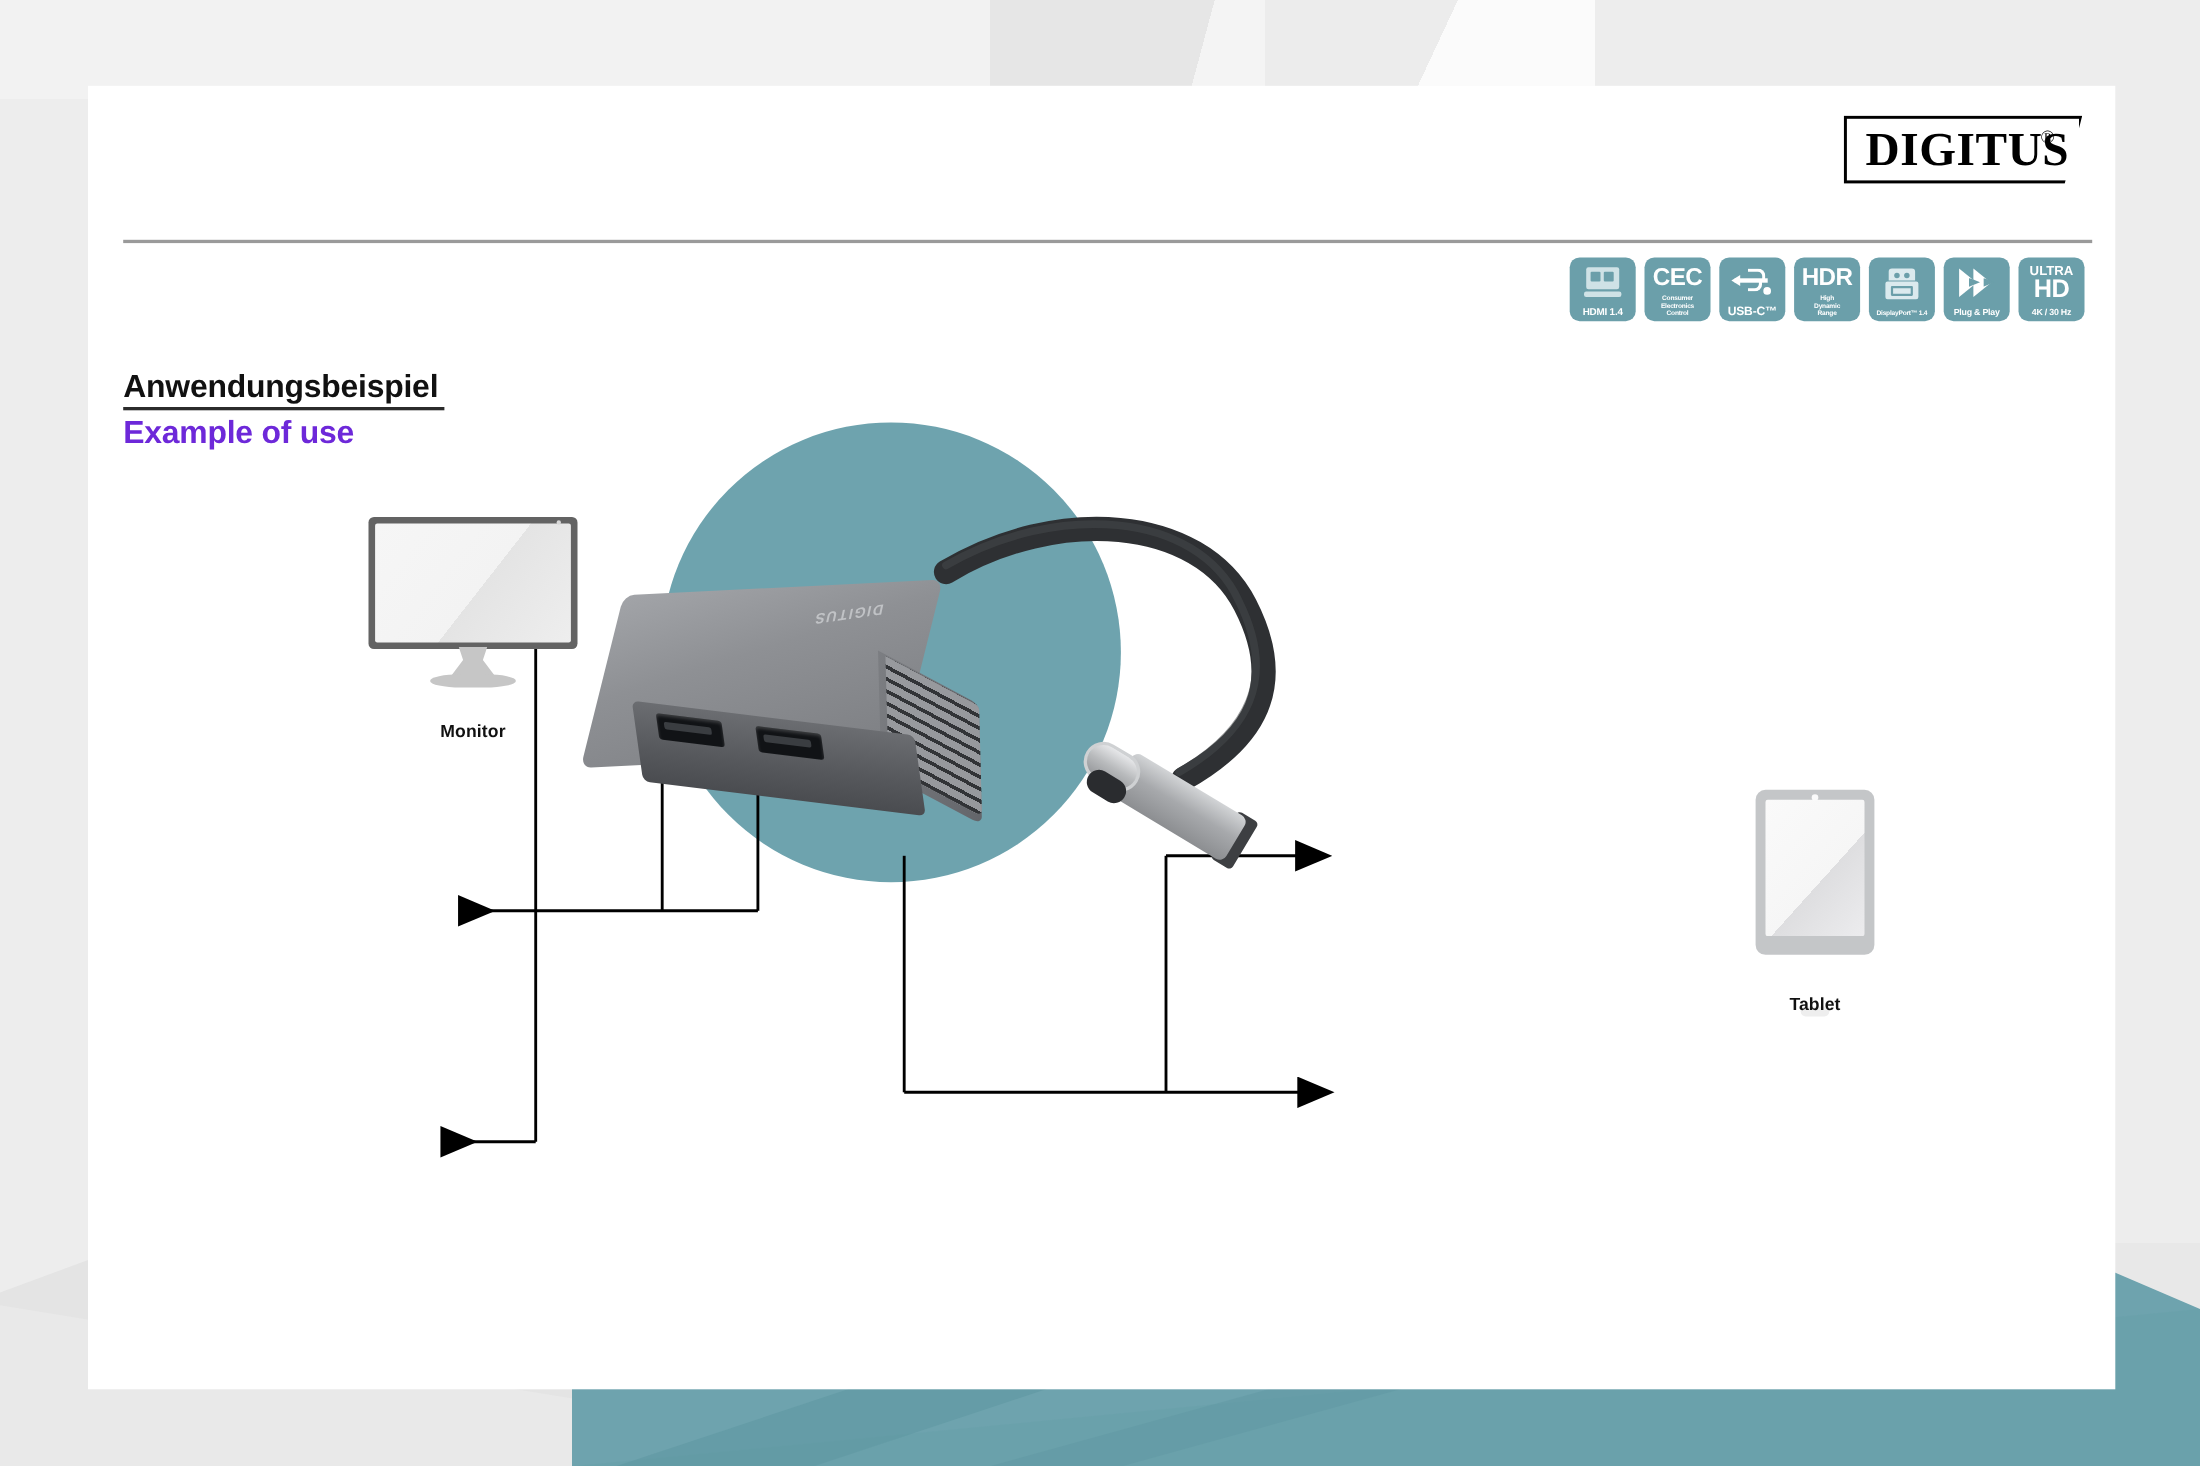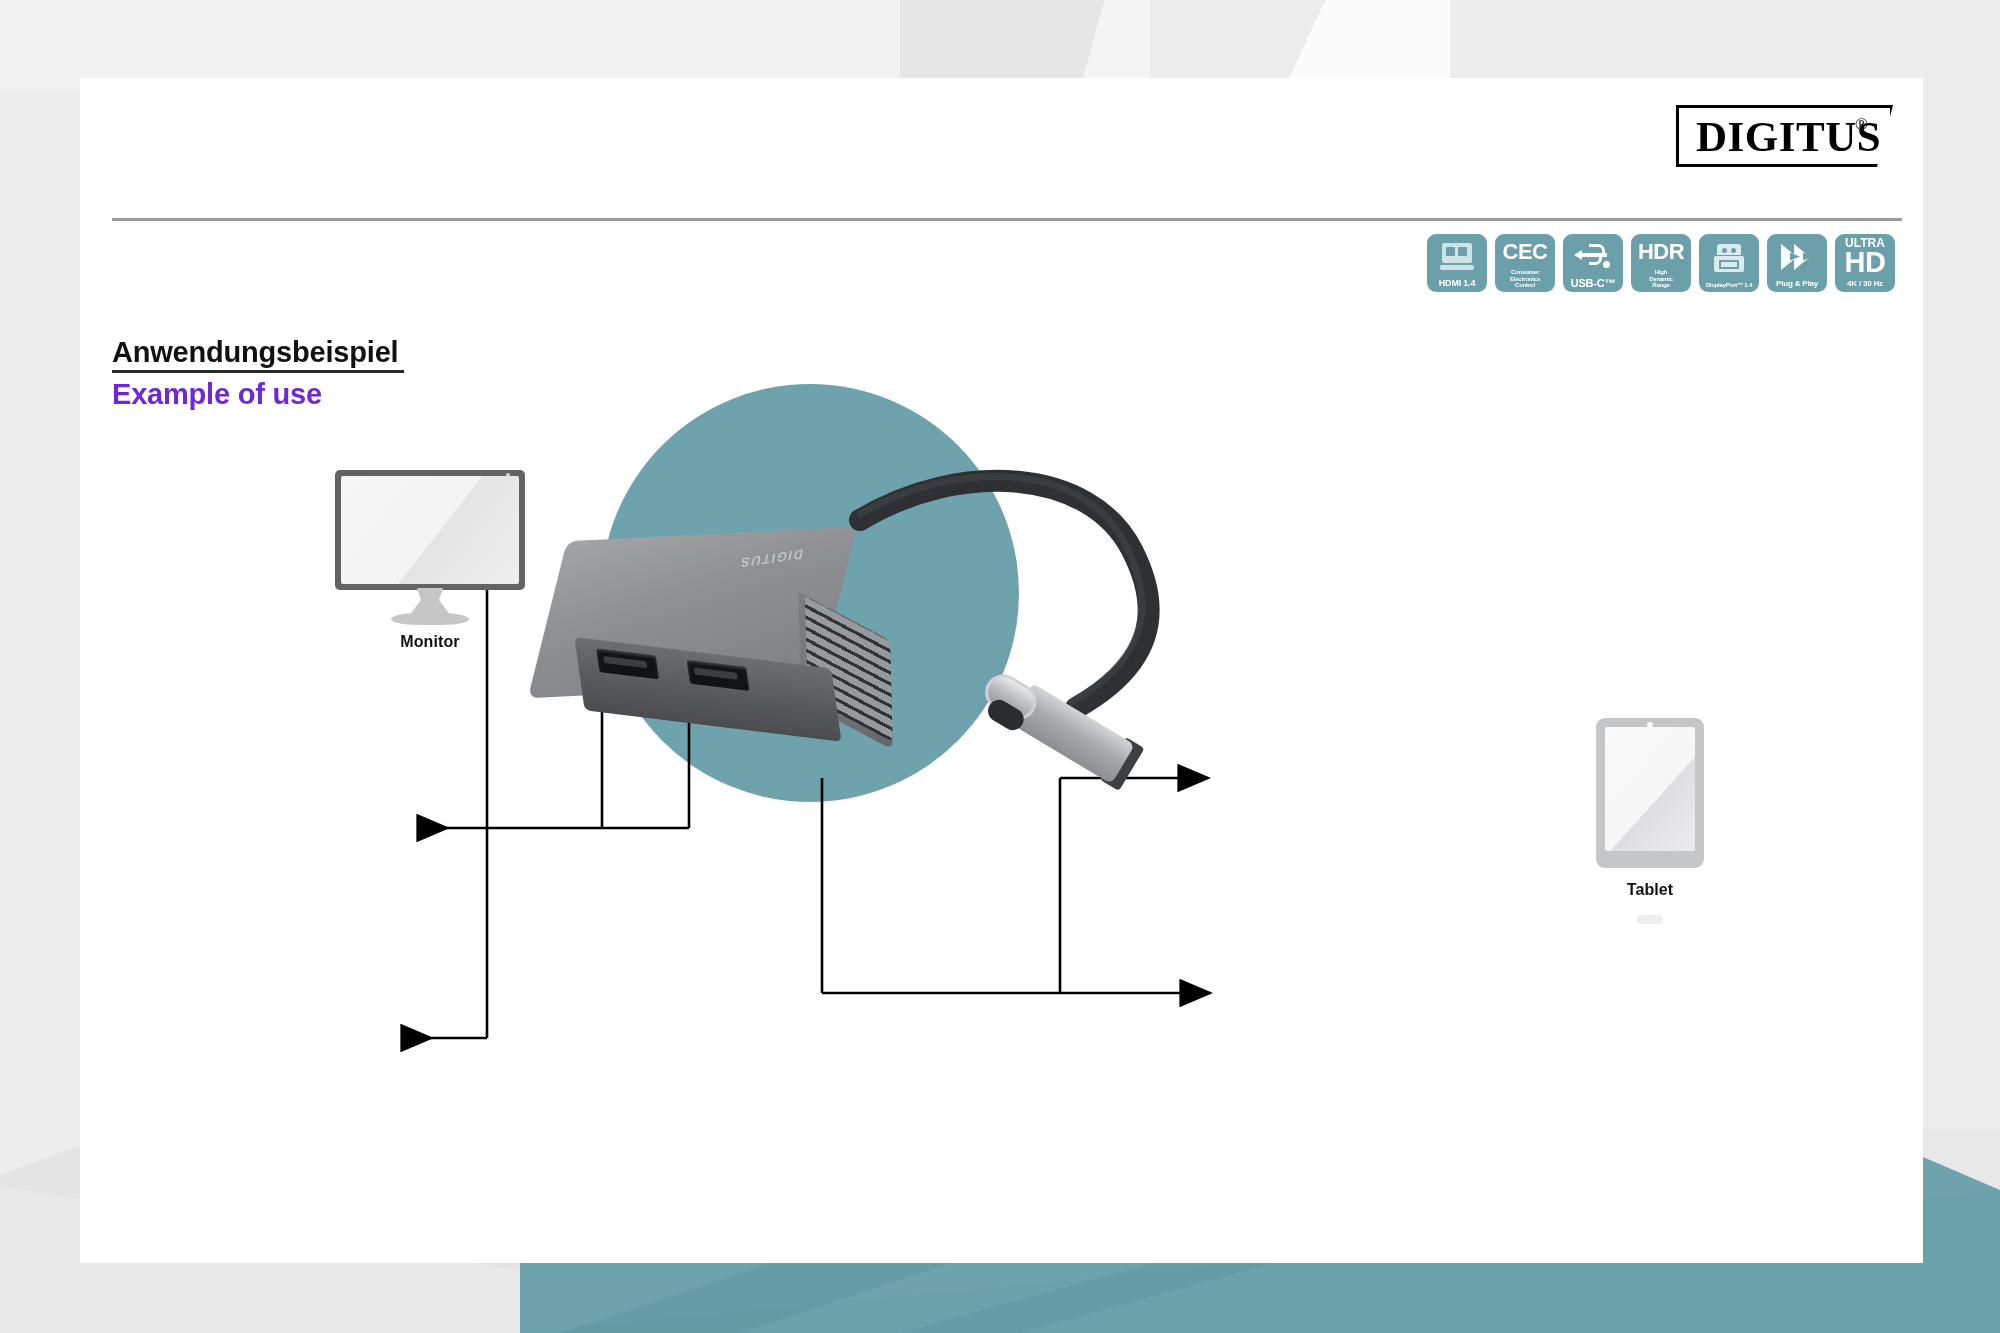--- a/index.html
+++ b/index.html
@@ -288,20 +288,21 @@
     background:#6ea3ae;
     border-radius:50%;
   }
 
   
   .device { position:absolute; }
   .dev-label {
     position:absolute; width:100%; text-align:center;
     font-size:16px; font-weight:700; color:#111;
     letter-spacing:.1px;
+    margin-top:24px;
   }
 
   
   #monitor { left:175px; top:392px; width:270px; height:180px; }
   #mon-frame {
     position:absolute; left:80px; top:0; width:190px; height:120px;
     background:#636363; border-radius:5px;
     padding:6px;
   }
   #mon-screen {
@@ -660,21 +661,21 @@
           <div class="notch"></div>
             <div class="notch2"></div>
         </div>
       </div>
       <div class="tiny" style="font-size:8px">Plug &amp; Play</div>
     </div>
 
     <div class="feat">
       <div class="art" style="flex-direction:column;justify-content:center;gap:0">
         <span style="font-size:12px;font-weight:700;line-height:1">ULTRA</span>
-        <span class="big" style="font-size:29px;margin-top:-1px">HD</span>
+        <span class="big" style="font-size:23px;margin-top:-1px">HD</span>
       </div>
       <div class="tiny" style="font-size:8px">4K / 30 Hz</div>
     </div>
 
   </div>
 
   <div id="sec-de">Anwendungsbeispiel</div>
   <div id="sec-rule"></div>
   <div id="sec-en">Example of use</div>
 

